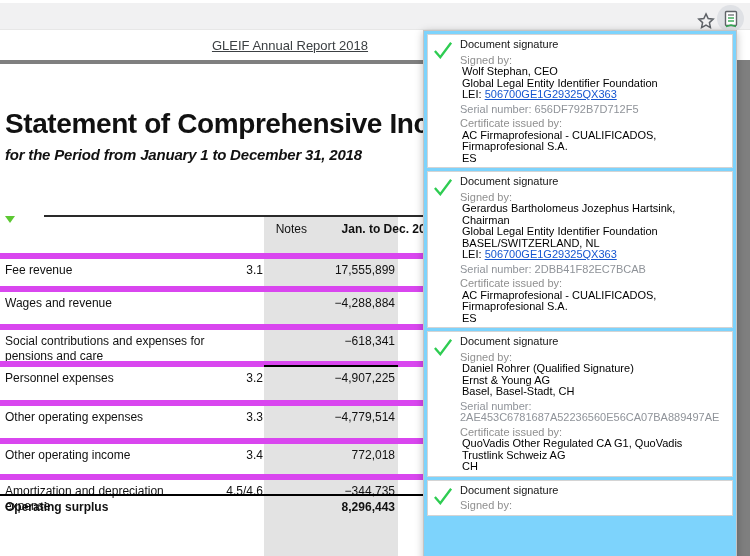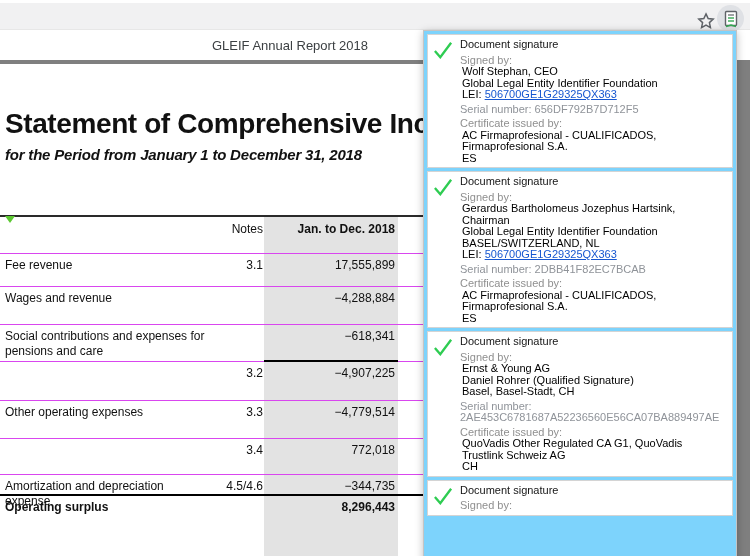--- a/index.html
+++ b/index.html
@@ -12,40 +12,40 @@
   .star-btn { position:absolute; left:696px; top:8px; width:20px; height:20px;
     cursor:pointer; }
   .ext-btn { position:absolute; left:717px; top:2px; width:27px; height:27px;
     border-radius:50%; background:#dfe1e5; display:flex; align-items:center;
     justify-content:center; cursor:pointer; }
 
   
   .header-band { position:absolute; left:0; top:30px; width:750px; height:30px;
     background:#fff; }
   .doc-header { position:absolute; left:0; top:8px; width:580px;
-    text-align:center; font-size:13px; color:#3c4043; }
+    text-align:center; font-size:13px; color:#3c4043;text-decoration:underline; }
 
   
   .pdf-embed { position:absolute; left:0; top:60px; width:750px; height:496px;
     background:#7f7f7f; }
   .pdf-page { position:absolute; left:0; top:4px; width:580px; height:492px;
     background:#fff; overflow:hidden; }
 
   .doc-title { position:absolute; left:5px; top:44px; font-size:28px;
     font-weight:bold; color:#111; letter-spacing:-0.4px; white-space:nowrap; }
   .doc-subtitle { position:absolute; left:5px; top:82px; font-size:15px;
     font-weight:bold; color:#111; letter-spacing:-0.2px; white-space:nowrap;font-style:italic; }
 
   
   .gray-col { position:absolute; left:264px; top:151px; width:134px;
     height:341px; background:#e3e3e3; }
   .tbl { position:absolute; left:0; top:151px; width:520px; }
   .trow { position:relative; width:520px; font-size:12px; color:#111; }
-  .b-top2 { border-top:2px solid #2a2a2a; }
-  .b-top1 { border-top:1px solid #d946ef; }
+  .b-top2 { border-top:2px solid #2a2a2a;margin-left:44px; }
+  .b-top1 { border-top:6px solid #d946ef; }
   .b-topblk { border-top:2px solid #000; }
   .tlabel { position:absolute; left:5px; top:4px; width:205px; line-height:15px; }
   .tnote  { position:absolute; left:185px; top:4px; width:78px; text-align:right; }
   .tval   { position:absolute; left:264px; top:4px; width:131px; text-align:right; }
   .tval2  { position:absolute; left:420px; top:4px; width:100px; text-align:right; }
   .subtotal-seg { position:absolute; left:264px; top:-2px; width:134px;
     height:0; border-top:2px solid #000; }
   .total-seg2 { position:absolute; left:405px; top:-2px; width:115px;
     height:0; border-top:2px solid #000; }
   .bold { font-weight:bold; }
@@ -126,31 +126,33 @@
       </div>
 
       <div class="trow b-top1" style="height:37px">
         <div class="tlabel">Social contributions and expenses for pensions and care</div>
         <div class="tnote"></div>
         <div class="tval">−618,341</div>
       </div>
 
       <div class="trow b-top1" style="height:39px">
         <div class="subtotal-seg"></div>
+        <div class="tlabel">Personnel expenses</div>
         <div class="tnote">3.2</div>
         <div class="tval">−4,907,225</div>
       </div>
 
       <div class="trow b-top1" style="height:38px">
         <div class="tlabel">Other operating expenses</div>
         <div class="tnote">3.3</div>
         <div class="tval">−4,779,514</div>
       </div>
 
       <div class="trow b-top1" style="height:36px">
+        <div class="tlabel">Other operating income</div>
         <div class="tnote">3.4</div>
         <div class="tval">772,018</div>
       </div>
 
       <div class="trow b-top1" style="height:20px">
         <div class="tlabel">Amortization and depreciation expense</div>
         <div class="tnote">4.5/4.6</div>
         <div class="tval">−344,735</div>
       </div>
 
@@ -209,22 +211,22 @@
     <div class="sig-line">AC Firmaprofesional - CUALIFICADOS, Firmaprofesional S.A.</div>
     <div class="sig-line">ES</div>
   </div>
 
   <div class="sig-block">
     <svg class="check-icon" viewBox="0 0 22 20">
       <path d="M2 11 L8 18 L20 2" fill="none" stroke="#2ecc52" stroke-width="2.6"></path>
     </svg>
     <div class="sig-title">Document signature</div>
     <div class="sig-label">Signed by:</div>
+    <div class="sig-line">Daniel Rohrer (Qualified Signature)</div>
     <div class="sig-line">Ernst &amp; Young AG</div>
-    <div class="sig-line">Daniel Rohrer (Qualified Signature)</div>
     <div class="sig-line">Basel, Basel-Stadt, CH</div>
     <div class="sig-serial">
       <span>Serial number:</span>
       <span>2AE453C6781687A52236560E56CA07BA889497AE</span>
     </div>
     <div class="sig-label">Certificate issued by:</div>
     <div class="sig-line">QuoVadis Other Regulated CA G1, QuoVadis Trustlink Schweiz AG</div>
     <div class="sig-line">CH</div>
   </div>
 

